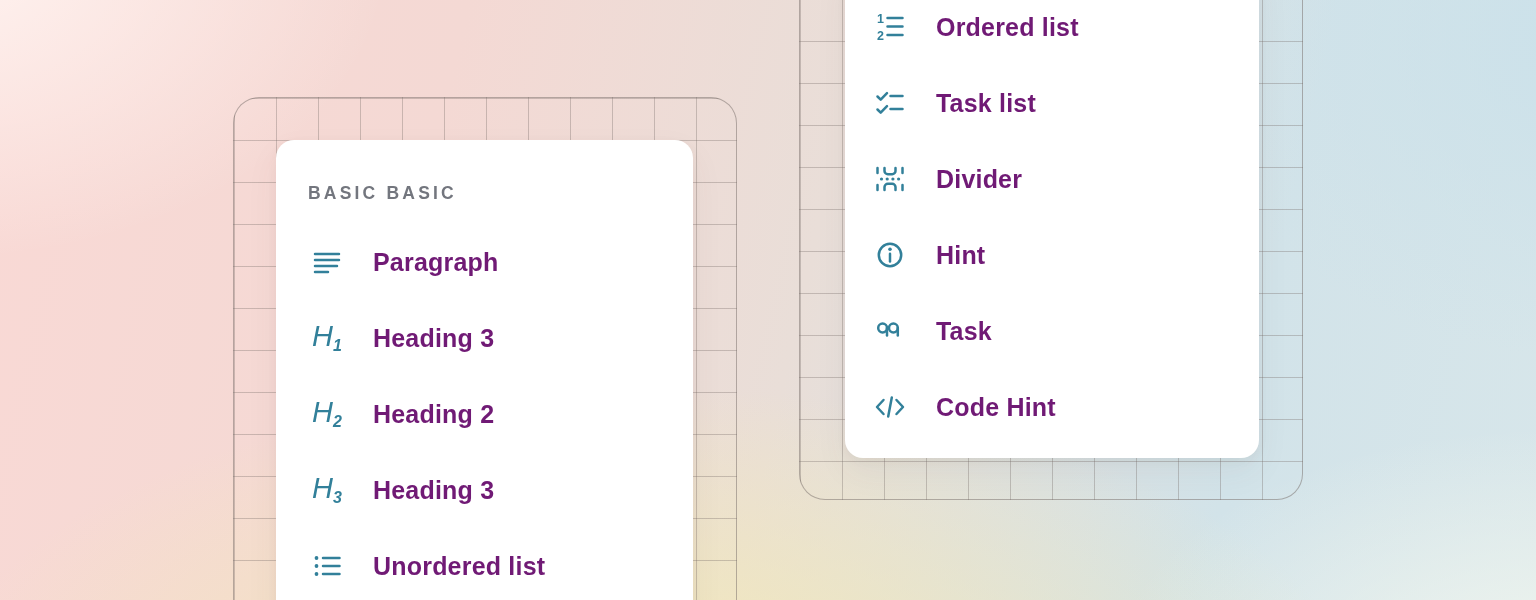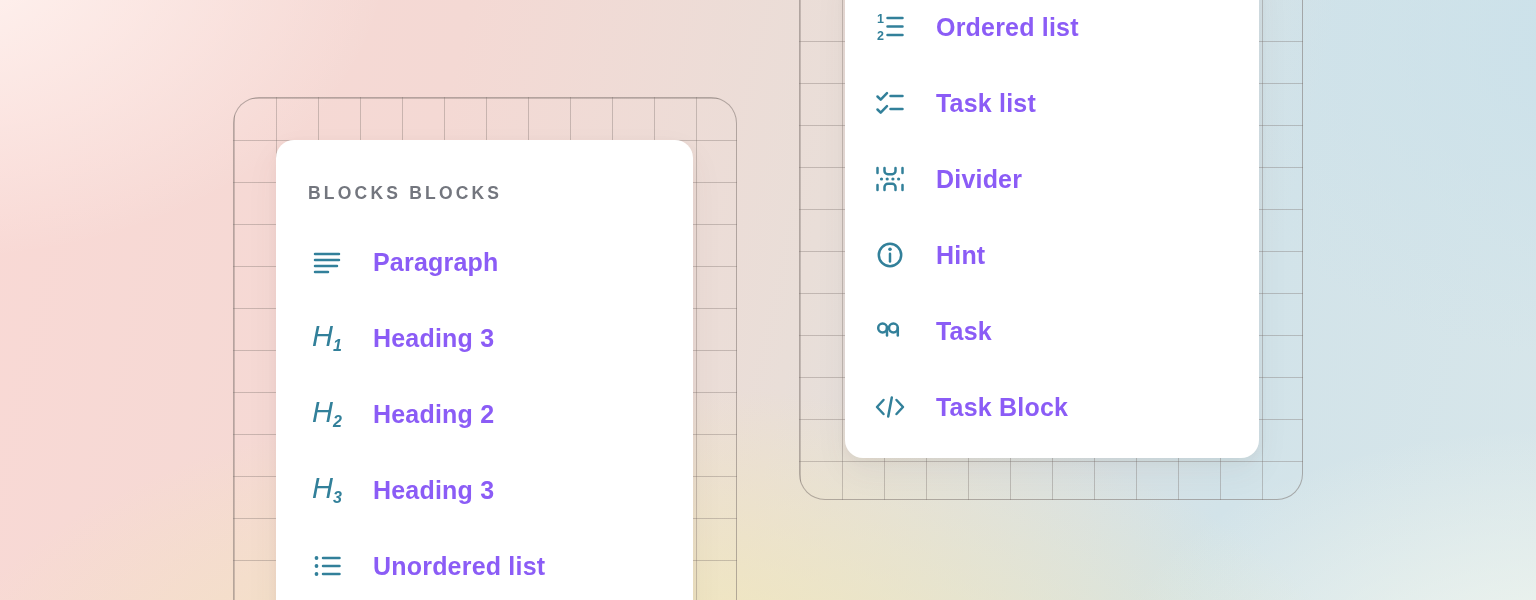--- a/index.html
+++ b/index.html
@@ -40,39 +40,39 @@
   .section-label{
     font-size:17.5px; font-weight:700; letter-spacing:3.2px;
     color:#73767e; line-height:22px;
   }
   .menu-list{ margin-top:20px; }
   .card-right .menu-list{ margin-top:0; }
 
   .menu-item{ display:flex; align-items:center; height:76px; cursor:pointer; }
   .icon-box{ width:38px; height:38px; flex:0 0 auto; display:flex; align-items:center; justify-content:center; margin-right:27px; }
   .icon-box svg{ display:block; }
-  .item-label{ font-size:25px; font-weight:700; color:#8b5cf6; letter-spacing:0.2px; }
+  .item-label{ font-size:25px; font-weight:700; color:#701a75; letter-spacing:0.2px; }
 
   .h-icon{ color:#32809a; font-size:29px; font-weight:400; line-height:1; letter-spacing:0;font-style:italic; }
   .h-icon sub{ font-size:16px; font-weight:700; vertical-align:-5px; }
 
   .stroke{ fill:none; stroke:#32809a; stroke-width:2.5; stroke-linecap:round; stroke-linejoin:round; }
   .fillc{ fill:#32809a; stroke:none; }
   .numtxt{ fill:#32809a; font-family:"Liberation Sans",sans-serif; font-size:12.5px; font-weight:700; }
 </style>
 </head>
 <body>
 
 <div class="stage">
 
   <div class="grid-frame grid-frame-left"></div>
   <div class="grid-frame grid-frame-right"></div>
 
   <div class="card card-left">
-    <div class="section-label">BLOCKS BLOCKS</div>
+    <div class="section-label">BASIC BASIC</div>
 
     <div class="menu-list">
 
       <div class="menu-item">
         <span class="icon-box">
           <svg width="32" height="32" viewBox="0 0 32 32">
             <path class="stroke" d="M4 8 H28 M4 14 H28 M4 20 H26 M4 26 H17"></path>
           </svg>
         </span>
         <span class="item-label">Paragraph</span>
@@ -182,19 +182,19 @@
       </div>
 
       <div class="menu-item">
         <span class="icon-box">
           <svg width="32" height="32" viewBox="0 0 32 32">
             <path class="stroke" d="M9.5 9 L3 16 l6.5 7"></path>
             <path class="stroke" d="M22.5 9 L29 16 l-6.5 7"></path>
             <path class="stroke" d="M17.8 6.5 L14.2 25.5"></path>
           </svg>
         </span>
-        <span class="item-label">Task Block</span>
+        <span class="item-label">Code Hint</span>
       </div>
 
     </div>
   </div>
 
 </div>
 
 </body></html>

